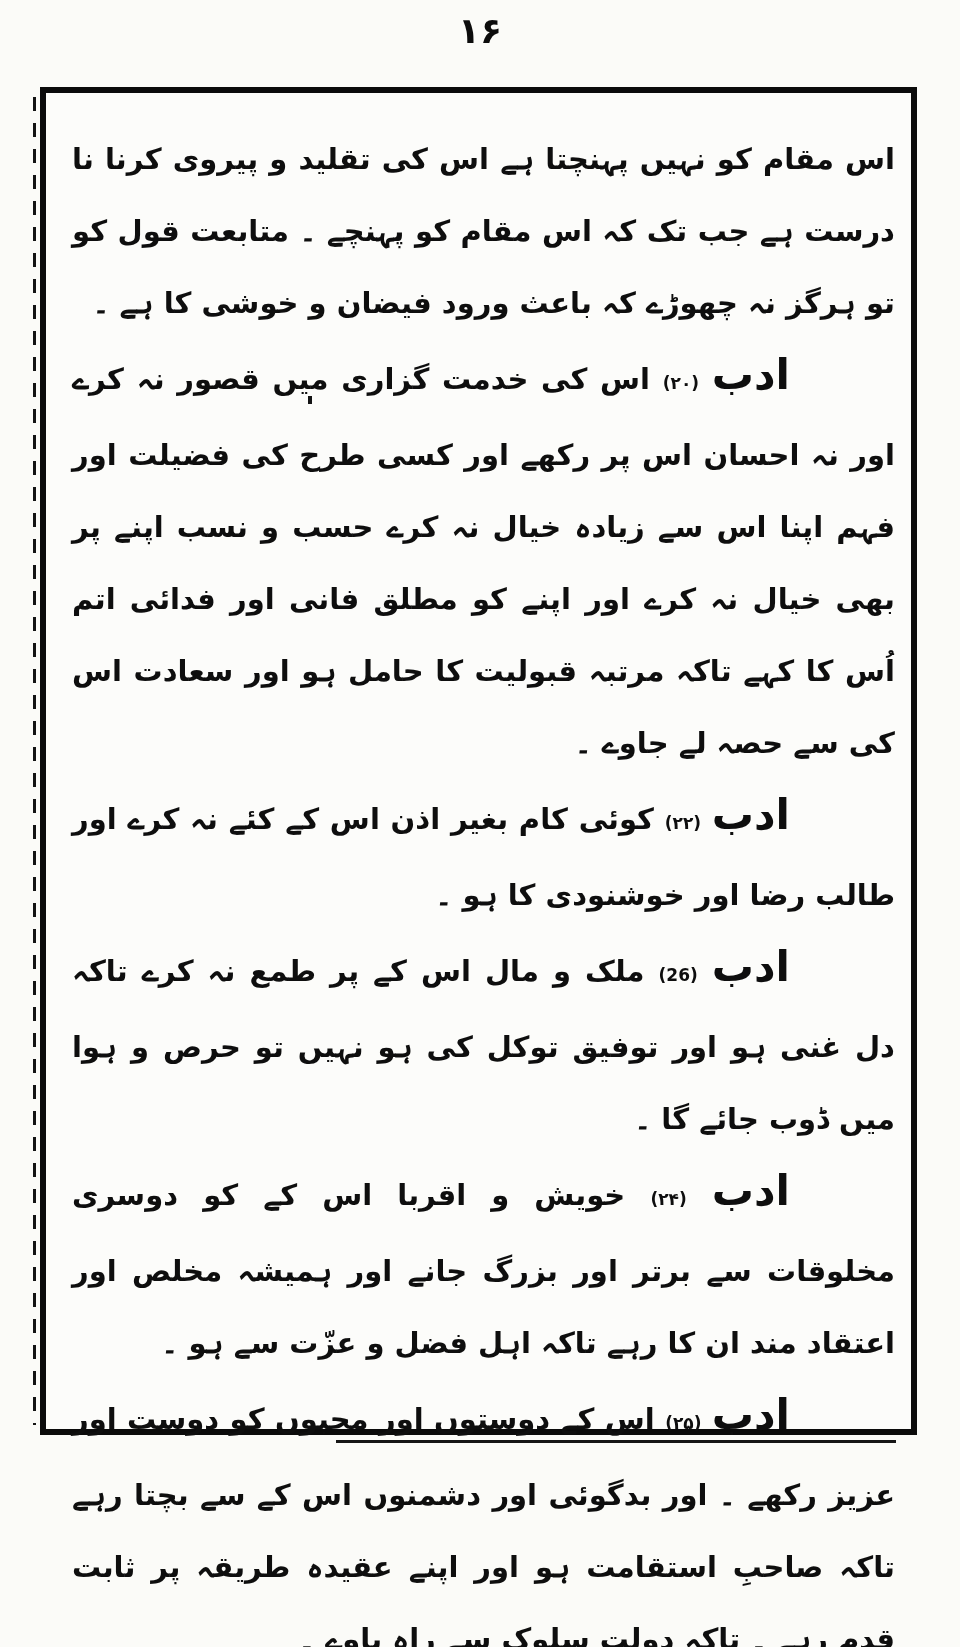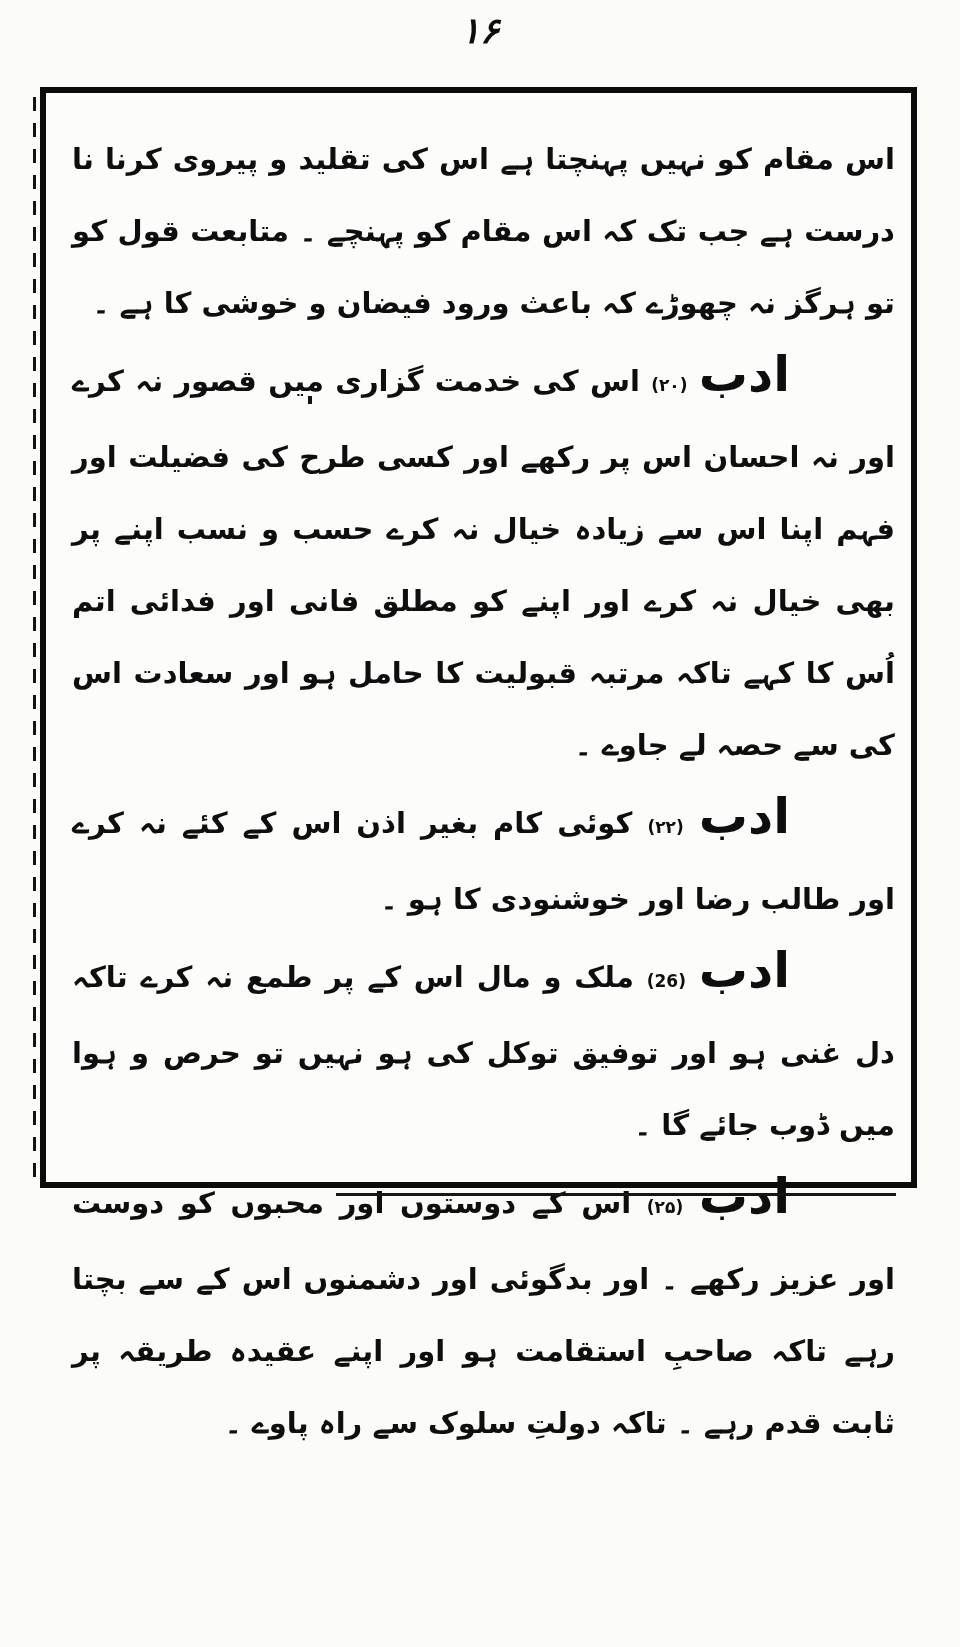--- a/index.html
+++ b/index.html
@@ -17,28 +17,27 @@
     position: absolute;
     top: 10px;
     left: 0;
     right: 0;
     text-align: center;
     font-family: "DejaVu Sans", sans-serif;
     font-weight: 700;
     font-size: 36px;
     color: #0c0c0c;
     direction: rtl;
-    font-style: italic;
   }
   .text-frame {
     position: absolute;
     left: 40px;
     top: 87px;
     width: 877px;
-    height: 1101px;
+    height: 1348px;
     box-sizing: border-box;
     border: 6px solid #0b0b0b;
     padding: 30px 16px 8px 26px;
     background: #fcfcfa;
   }
   
   .text-frame::before {
     content: "";
     position: absolute;
     left: -13px;
@@ -67,21 +66,21 @@
     line-height: 72px;
     text-align: justify;
   }
   p.para {
     margin: 0;
   }
   p.adab-section {
     text-indent: 105px;
   }
   .adab-label {
-    font-size: 49px;
+    font-size: 42px;
     letter-spacing: 0;
   }
   .adab-number {
     font-size: 17px;
   }
   .speck {
     position: absolute;
     left: 262px;
     top: 303px;
     width: 4px;
@@ -110,20 +109,25 @@
     <span class="adab-number">(۲۲)</span>
     <span>کوئی کام بغیر اذن اس کے کئے نہ کرے اور طالب رضا اور خوشنودی کا ہو ۔</span>
   </p>
 
   <p class="para adab-section">
     <span class="adab-label">ادب</span>
     <span class="adab-number">(26)</span>
     <span>ملک و مال اس کے پر طمع نہ کرے تاکہ دل غنی ہو اور توفیق توکل کی ہو نہیں تو حرص و ہوا میں ڈوب جائے گا ۔</span>
   </p>
 
+  <p class="para adab-section">
+    <span class="adab-label">ادب</span>
+    <span class="adab-number">(۲۴)</span>
+    <span>خویش و اقربا اس کے کو دوسری مخلوقات سے برتر اور بزرگ جانے اور ہمیشہ مخلص اور اعتقاد مند ان کا رہے تاکہ اہل فضل و عزّت سے ہو ۔</span>
+  </p>
 
   <p class="para adab-section">
     <span class="adab-label">ادب</span>
     <span class="adab-number">(۲۵)</span>
     <span>اس کے دوستوں اور محبوں کو دوست اور عزیز رکھے ۔ اور بدگوئی اور دشمنوں اس کے سے بچتا رہے تاکہ صاحبِ استقامت ہو اور اپنے عقیدہ طریقہ پر ثابت قدم رہے ۔ تاکہ دولتِ سلوک سے راہ پاوے ۔</span>
   </p>
 
   <span class="speck"></span>
 </div>
 

